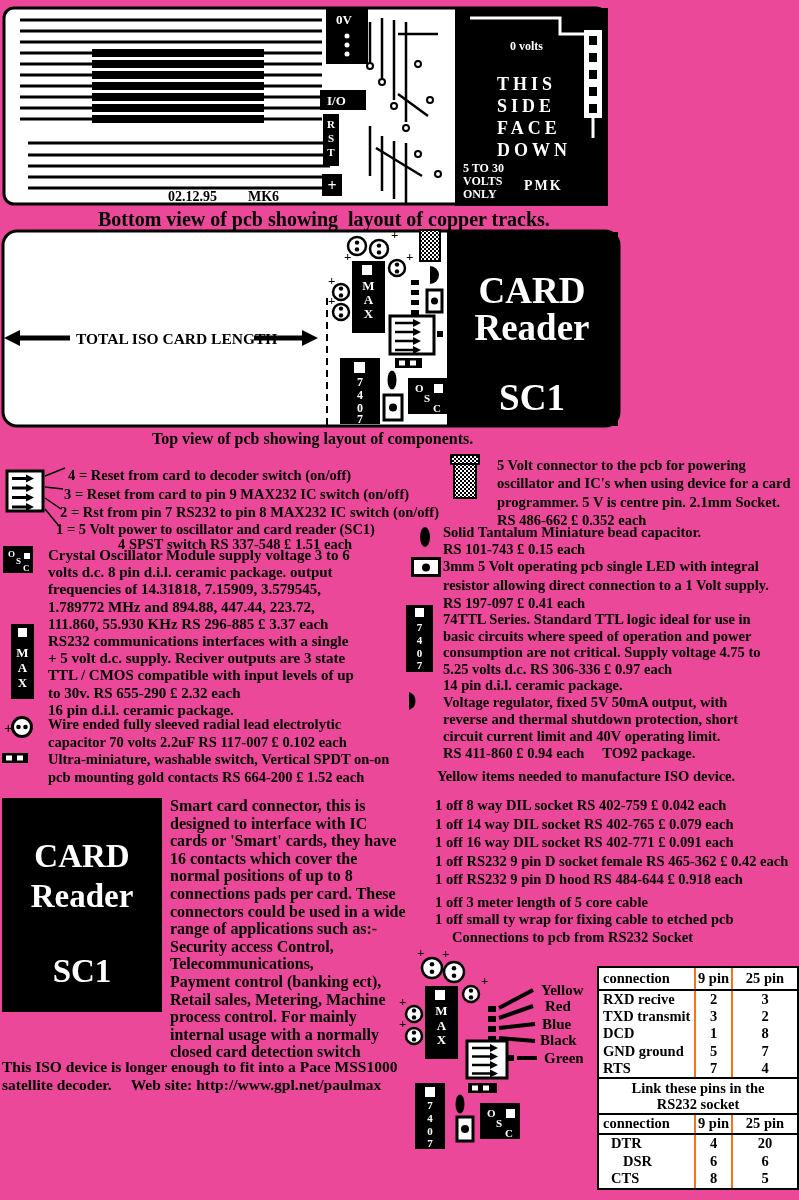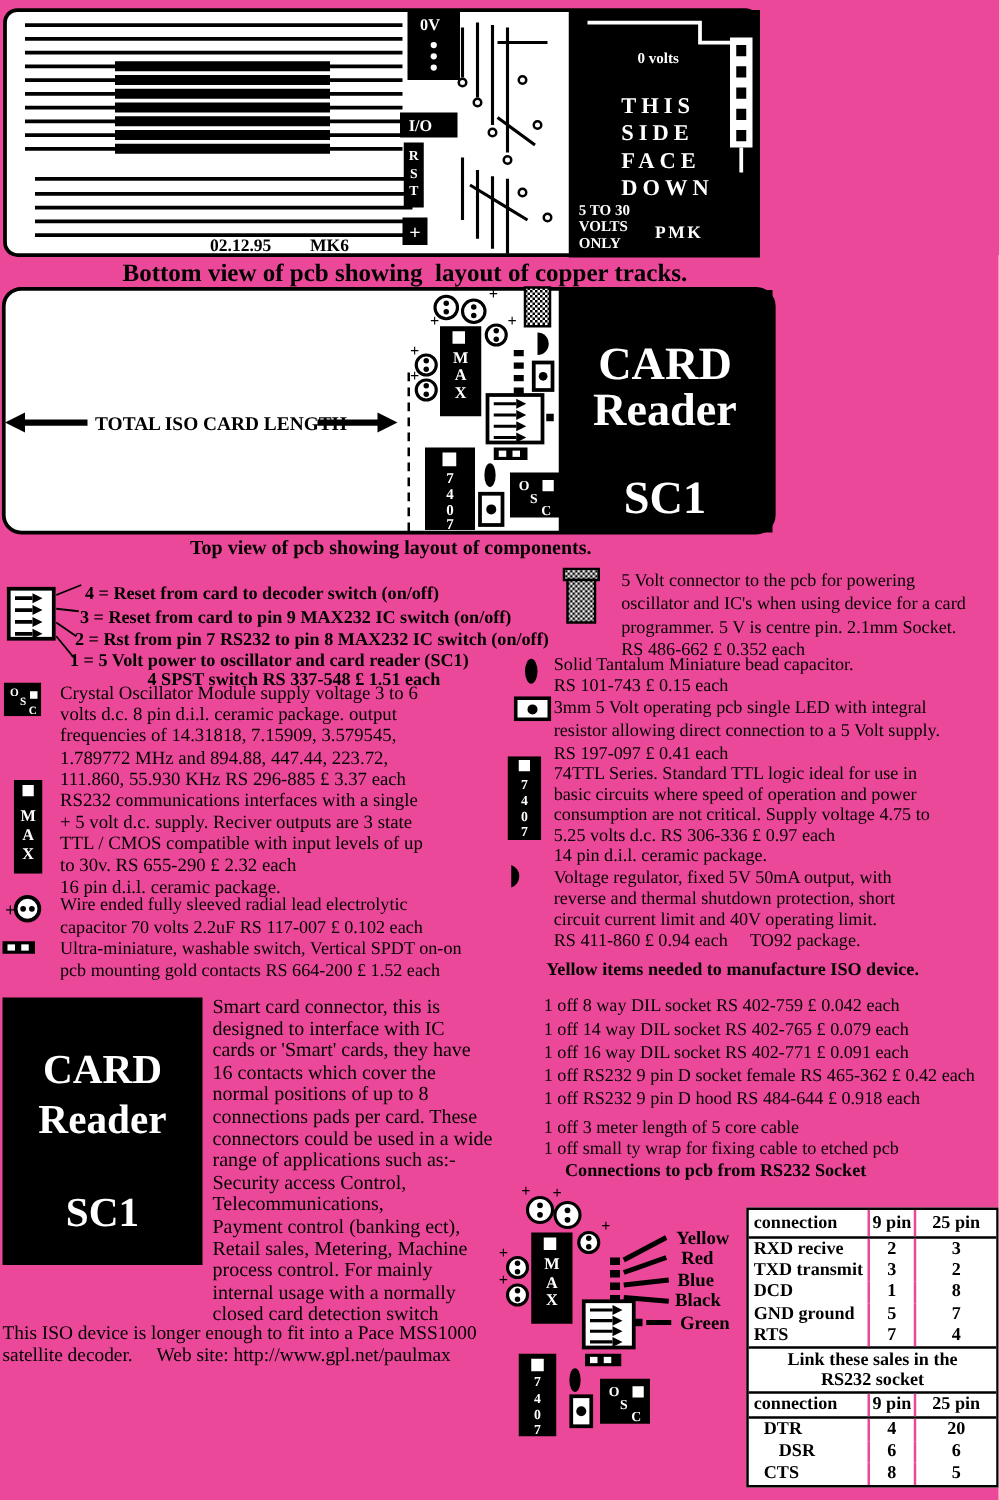--- a/index.html
+++ b/index.html
@@ -1,31 +1,31 @@
 <!DOCTYPE html>
 <html><head>
 <meta charset="utf-8">
 <style>
   html,body{margin:0;padding:0;background:#fff}
   .page{position:relative;width:799px;height:1200px;background:#ec4899;color:#000;
         font-family:"Liberation Serif",serif;overflow:hidden}
   .abs{position:absolute}
   .t{font-weight:bold;white-space:pre;color:#000}
-  .lines div{white-space:pre;font-weight:normal}
+  .lines div{white-space:pre;font-weight:bold}
   svg text{font-family:"Liberation Serif",serif;font-weight:bold}
   
   .cardbox{position:absolute;left:2px;top:798px;width:160px;height:214px;background:#000}
   .cardline{position:absolute;width:100%;text-align:center;color:#fff;font-weight:bold;font-size:33px;white-space:pre}
   
   .tbl{position:absolute;left:597px;top:966px;width:198px;border:2px solid #000;
        font-size:14.5px;font-weight:bold;background:#fff}
   .trow{display:grid;grid-template-columns:95px 37px 1fr}
   .trow>div{display:flex;align-items:center;white-space:pre}
   .trow .c1{padding-left:4px}
-  .trow .c2,.trow .c3{border-left:2px solid #ec4899;justify-content:center;text-align:left}
+  .trow .c2,.trow .c3{border-left:2px solid #f97316;justify-content:center;text-align:left}
   .thead{height:21px;border-bottom:2px solid #000}
   .brow{height:17.2px}
   .brow2{height:17.6px}
   .linksec{border-top:2px solid #000;border-bottom:2px solid #000;text-align:center;
            font-weight:bold;font-size:14.5px;line-height:16px;padding:1px 0}
   .thead2{height:18px;border-bottom:2px solid #000}
 </style>
 </head>
 <body>
 
@@ -343,21 +343,21 @@
     <div>Solid Tantalum Miniature bead capacitor.</div>
     <div>RS 101-743 £ 0.15 each</div>
   </div>
 
   <svg class="abs" style="left:411px;top:557px" width="30" height="20" viewBox="0 0 30 20">
     <rect x="1.5" y="1.5" width="27" height="17" fill="#fff" stroke="#000" stroke-width="3"></rect>
     <circle cx="15" cy="10.5" r="4" fill="#000"></circle>
   </svg>
   <div class="abs lines" style="left:443px;top:557px;font-size:14.5px;line-height:18.5px">
     <div>3mm 5 Volt operating pcb single LED with integral</div>
-    <div>resistor allowing direct connection to a 5 Volt supply.</div>
+    <div>resistor allowing direct connection to a 1 Volt supply.</div>
     <div>RS 197-097 £ 0.41 each</div>
   </div>
 
   <svg class="abs" style="left:406px;top:605px" width="27" height="67" viewBox="0 0 27 67">
     <rect x="0" y="0" width="27" height="67" fill="#000"></rect>
     <rect x="9" y="3" width="9" height="9" fill="#fff"></rect>
     <text x="13.5" y="26" fill="#fff" font-size="11" text-anchor="middle">7</text>
     <text x="13.5" y="39" fill="#fff" font-size="11" text-anchor="middle">4</text>
     <text x="13.5" y="52" fill="#fff" font-size="11" text-anchor="middle">0</text>
     <text x="13.5" y="64" fill="#fff" font-size="11" text-anchor="middle">7</text>
@@ -554,21 +554,21 @@
       <div class="c1">GND ground</div>
       <div class="c2">5</div>
       <div class="c3">7</div>
     </div>
     <div class="trow brow">
       <div class="c1">RTS</div>
       <div class="c2">7</div>
       <div class="c3">4</div>
     </div>
     <div class="linksec">
-      <div>Link these sales in the</div>
+      <div>Link these pins in the</div>
       <div>RS232 socket</div>
     </div>
     <div class="trow thead2">
       <div class="c1">connection</div>
       <div class="c2">9 pin</div>
       <div class="c3">25 pin</div>
     </div>
     <div class="trow brow2">
       <div class="c1" style="padding-left:12px">DTR</div>
       <div class="c2">4</div>

